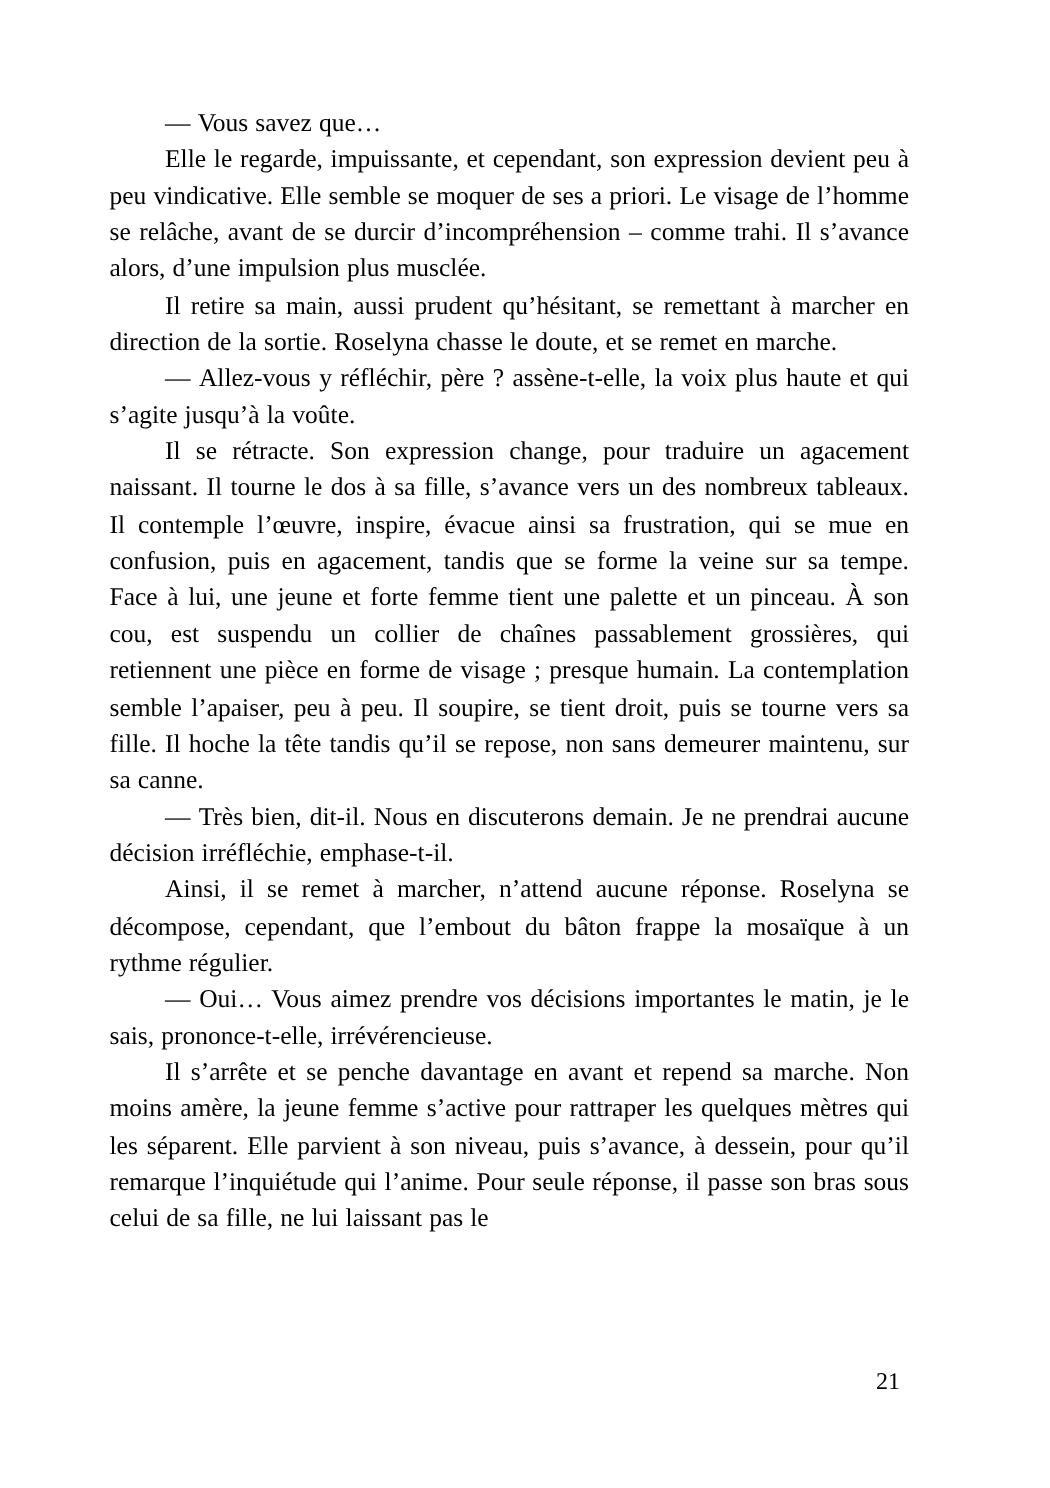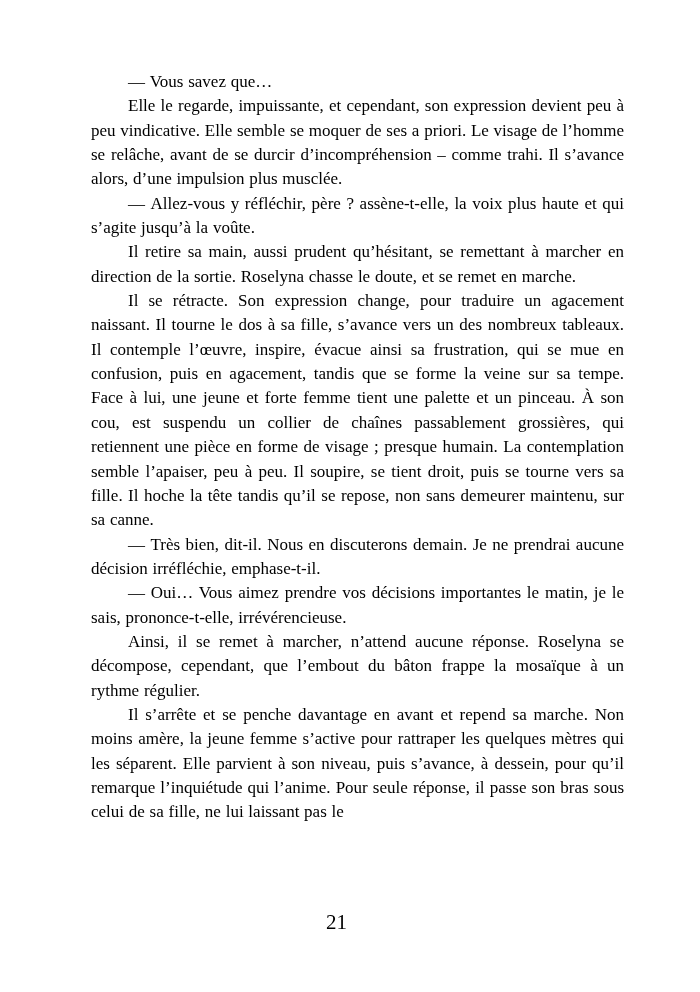--- a/index.html
+++ b/index.html
@@ -11,54 +11,54 @@
     position: relative;
     width: 700px;
     height: 992px;
     background: #ffffff;
     color: #000000;
     font-family: "Liberation Serif", "DejaVu Serif", serif;
     overflow: hidden;
   }
   .text-block {
     position: absolute;
-    left: 91px;
+    left: 73px;
     top: 70px;
     width: 533px;
   }
   .para {
     margin: 0;
     padding: 0;
     font-size: 17px;
     line-height: 24.35px;
     text-align: justify;
     text-justify: inter-word;
     text-indent: 37px;
     hyphens: none;
     word-spacing: 0.5px;
   }
   .page-number {
     position: absolute;
     left: 73px;
     top: 910px;
     width: 527px;
-    text-align: center;
-    font-size: 21px;
+    text-align: right;
+    font-size: 16px;
     line-height: 24px;
   }
 </style>
 </head>
 <body>
 
 <div class="book-page">
   <div class="text-block">
     <p class="para">—&nbsp;Vous savez que…</p>
     <p class="para">Elle le regarde, impuissante, et cependant, son expression devient peu à peu vindicative. Elle semble se moquer de ses a priori. Le visage de l’homme se relâche, avant de se durcir d’incompréhension – comme trahi. Il s’avance alors, d’une impulsion plus musclée.</p>
+    <p class="para">Il retire sa main, aussi prudent qu’hésitant, se remettant à marcher en direction de la sortie. Roselyna chasse le doute, et se remet en marche.</p>
     <p class="para">—&nbsp;Allez-vous y réfléchir, père&nbsp;? assène-t-elle, la voix plus haute et qui s’agite jusqu’à la voûte.</p>
-    <p class="para">Il retire sa main, aussi prudent qu’hésitant, se remettant à marcher en direction de la sortie. Roselyna chasse le doute, et se remet en marche.</p>
     <p class="para">Il se rétracte. Son expression change, pour traduire un agacement naissant. Il tourne le dos à sa fille, s’avance vers un des nombreux tableaux. Il contemple l’œuvre, inspire, évacue ainsi sa frustration, qui se mue en confusion, puis en agacement, tandis que se forme la veine sur sa tempe. Face à lui, une jeune et forte femme tient une palette et un pinceau. À son cou, est suspendu un collier de chaînes passablement grossières, qui retiennent une pièce en forme de visage&nbsp;; presque humain. La contemplation semble l’apaiser, peu à peu. Il soupire, se tient droit, puis se tourne vers sa fille. Il hoche la tête tandis qu’il se repose, non sans demeurer maintenu, sur sa canne.</p>
     <p class="para">—&nbsp;Très bien, dit-il. Nous en discuterons demain. Je ne prendrai aucune décision irréfléchie, emphase-t-il.</p>
+    <p class="para">Ainsi, il se remet à marcher, n’attend aucune réponse. Roselyna se décompose, cependant, que l’embout du bâton frappe la mosaïque à un rythme régulier.</p>
     <p class="para">—&nbsp;Oui… Vous aimez prendre vos décisions importantes le matin, je le sais, prononce-t-elle, irrévérencieuse.</p>
-    <p class="para">Ainsi, il se remet à marcher, n’attend aucune réponse. Roselyna se décompose, cependant, que l’embout du bâton frappe la mosaïque à un rythme régulier.</p>
     <p class="para">Il s’arrête et se penche davantage en avant et repend sa marche. Non moins amère, la jeune femme s’active pour rattraper les quelques mètres qui les séparent. Elle parvient à son niveau, puis s’avance, à dessein, pour qu’il remarque l’inquiétude qui l’anime. Pour seule réponse, il passe son bras sous celui de sa fille, ne lui laissant pas le</p>
   </div>
   <div class="page-number">21</div>
 </div>
 
 </body></html>

